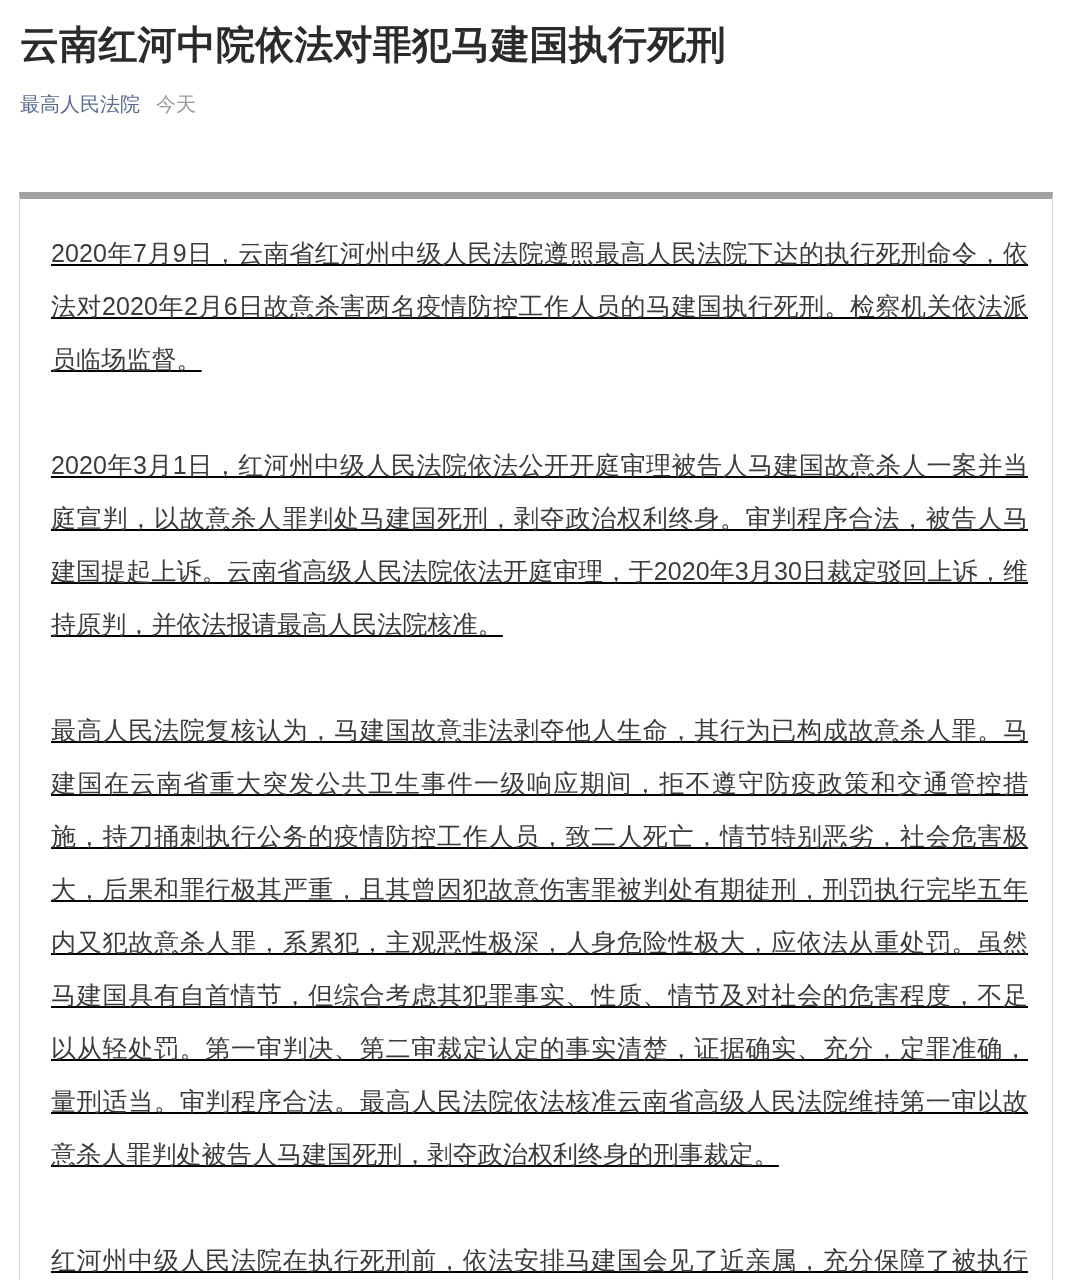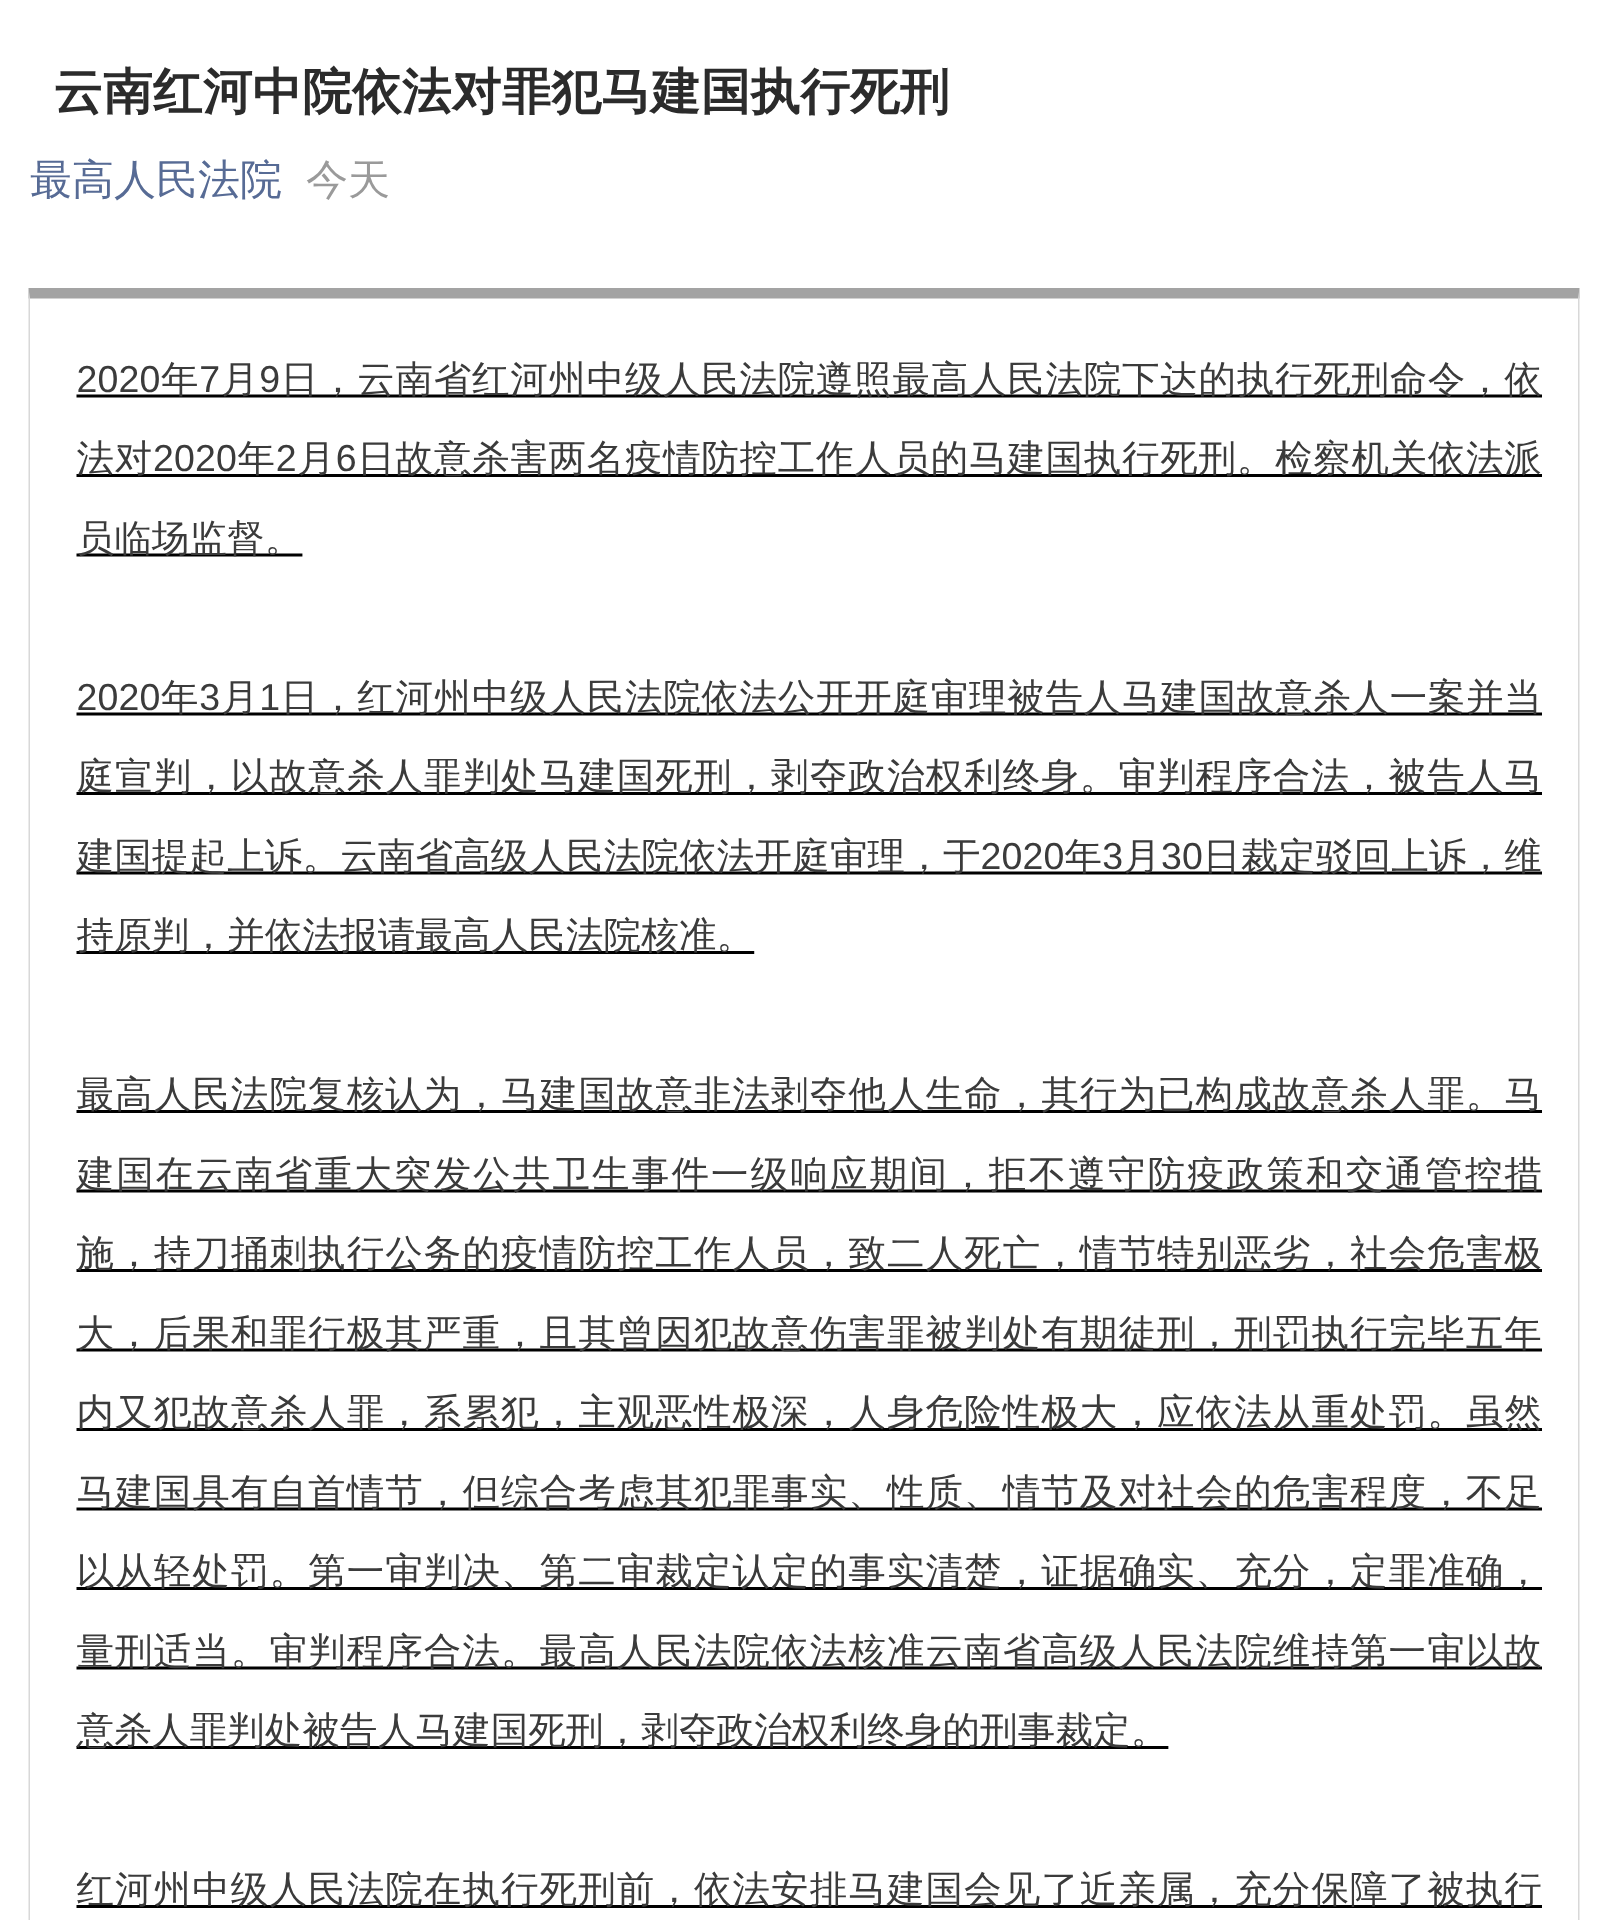--- a/index.html
+++ b/index.html
@@ -22,32 +22,32 @@
     box-sizing: border-box;
     padding: 0;
   }
 
   
   .article-header {
     padding: 22px 20px 0 20px;
   }
 
   .article-title {
-    font-size: 33px;
+    font-size: 39px;
     line-height: 46px;
     font-weight: 600;
     color: #2b2b2b;
     letter-spacing: 0.2px;
-    margin: 16px;
+    margin: 0;
     padding: 0;
   }
 
   .article-meta {
     margin-top: 22px;
-    font-size: 28px;
+    font-size: 20px;
     line-height: 28px;
     white-space: nowrap;
   }
 
   .meta-account {
     color: #576b95;
     cursor: pointer;
   }
 
   .meta-time {

